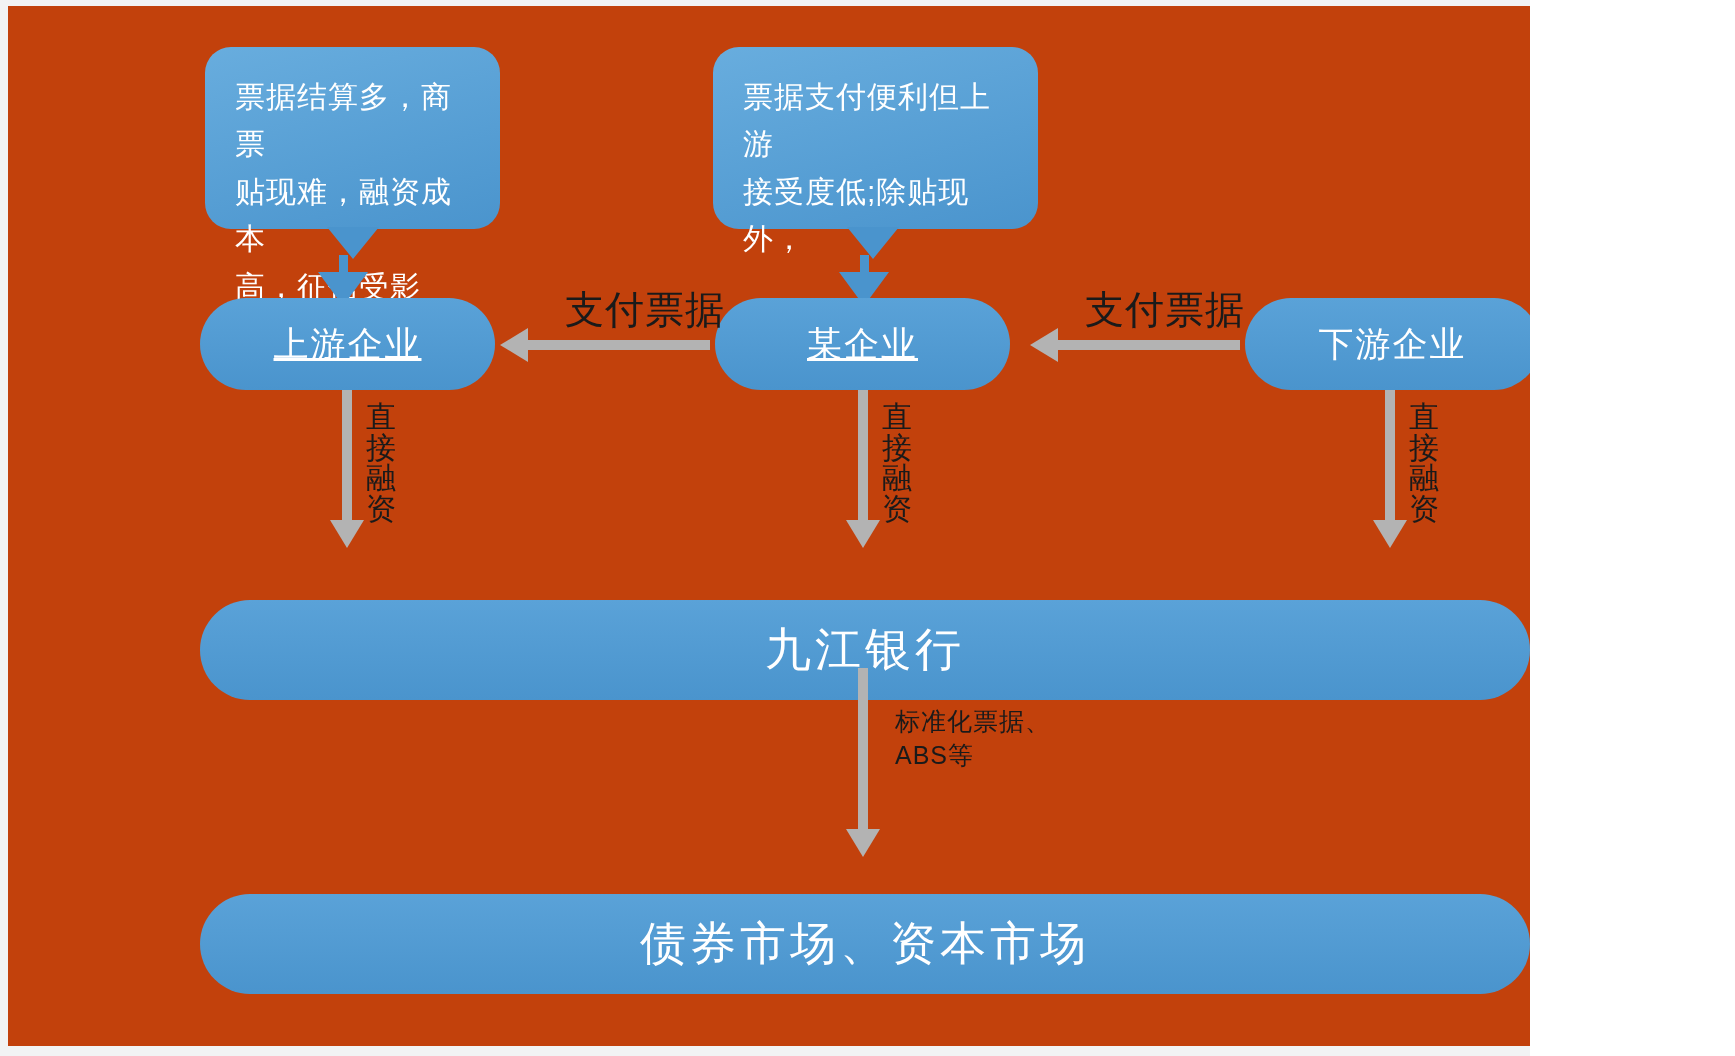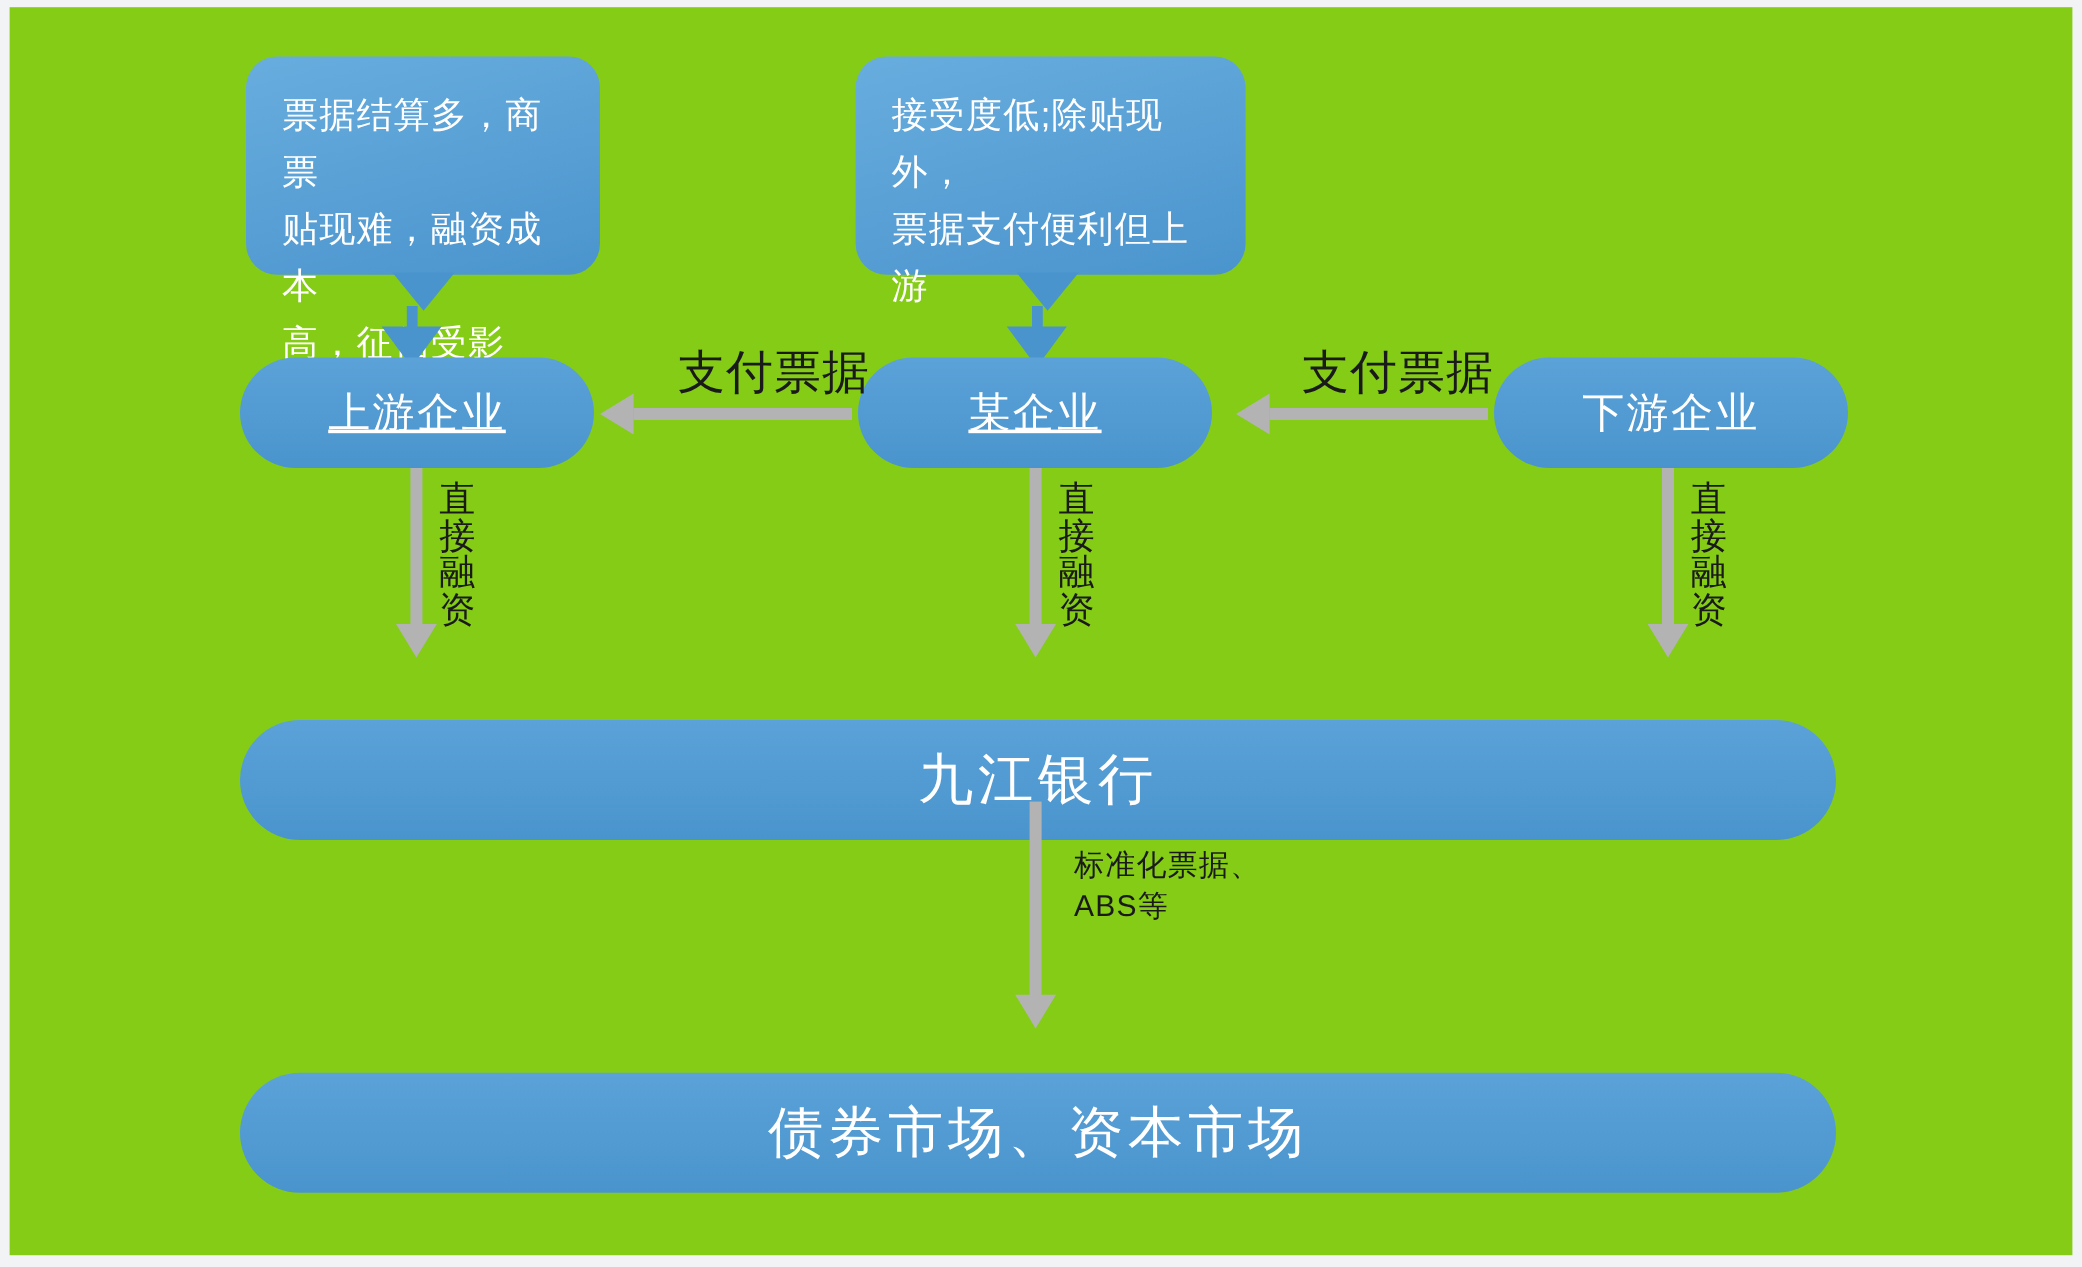--- a/index.html
+++ b/index.html
@@ -5,23 +5,23 @@
   html, body {
     margin: 0;
     padding: 0;
     background: #ffffff;
   }
   body {
     font-family: "Liberation Sans", "DejaVu Sans", sans-serif;
   }
   #stage {
     position: relative;
-    width: 1735px;
+    width: 1530px;
     height: 1056px;
-    background: #84cc16;
+    background: #c2410c;
     overflow: hidden;
   }
   
   .bg-seam {
     position: absolute;
     background: #f2f3f4;
   }
 
   .node {
     position: absolute;
@@ -158,22 +158,22 @@
     <div>票据结算多，商票</div>
     <div>贴现难，融资成本</div>
     <div>高，征信受影响。</div>
     <div class="tail" style="left:122px;"></div>
   </div>
 
   <div class="blue-arrow-stem" style="left:339px;top:255px;height:28px;"></div>
   <div class="blue-arrow-head" style="left:318px;top:272px;"></div>
 
   <div class="callout" style="left:713px;top:47px;width:325px;height:182px;">
+    <div>票据支付便利但上游</div>
     <div>接受度低;除贴现外，</div>
-    <div>票据支付便利但上游</div>
     <div class="tail" style="left:134px;"></div>
   </div>
   <div class="blue-arrow-stem" style="left:860px;top:255px;height:28px;"></div>
   <div class="blue-arrow-head" style="left:839px;top:272px;"></div>
 
   <div class="node node-sm" style="left:200px;top:298px;text-decoration:underline;">
     <span>上游企业</span>
   </div>
 
   <div class="node node-sm" style="left:715px;top:298px;text-decoration:underline;">

